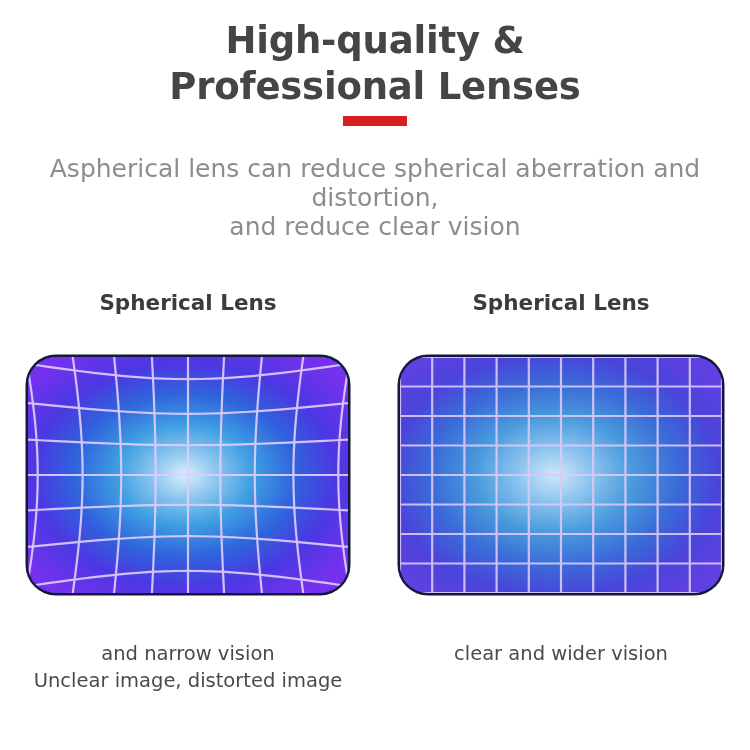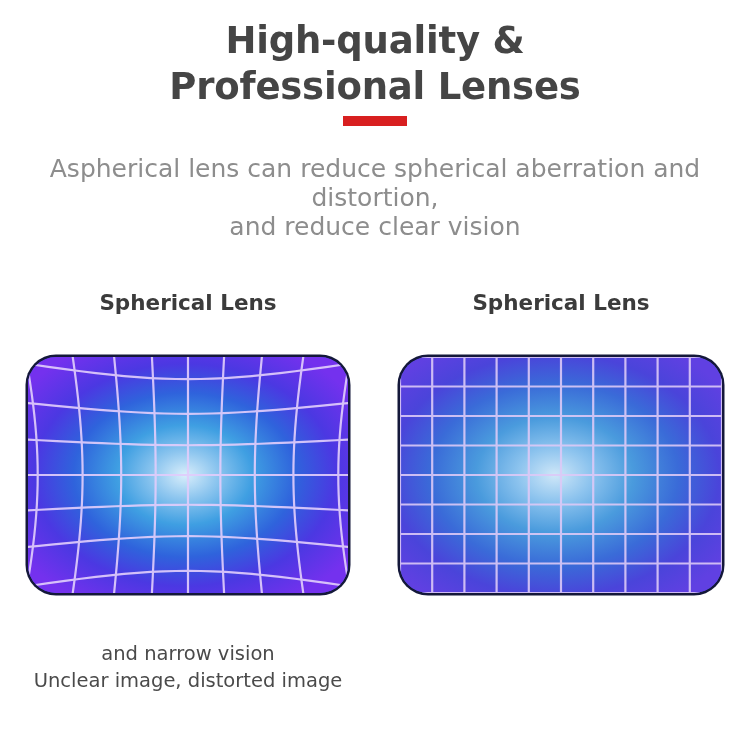--- a/index.html
+++ b/index.html
@@ -232,17 +232,18 @@
               <polyline points="0.00,118.00 11.50,118.00 23.00,118.00 34.50,118.00 46.00,118.00 57.50,118.00 69.00,118.00 80.50,118.00 92.00,118.00 103.50,118.00 115.00,118.00 126.50,118.00 138.00,118.00 149.50,118.00 161.00,118.00 172.50,118.00 184.00,118.00 195.50,118.00 207.00,118.00 218.50,118.00 230.00,118.00 241.50,118.00 253.00,118.00 264.50,118.00 276.00,118.00 287.50,118.00 299.00,118.00 310.50,118.00 322.00,118.00"></polyline>
               <polyline points="0.00,147.50 11.50,147.50 23.00,147.50 34.50,147.50 46.00,147.50 57.50,147.50 69.00,147.50 80.50,147.50 92.00,147.50 103.50,147.50 115.00,147.50 126.50,147.50 138.00,147.50 149.50,147.50 161.00,147.50 172.50,147.50 184.00,147.50 195.50,147.50 207.00,147.50 218.50,147.50 230.00,147.50 241.50,147.50 253.00,147.50 264.50,147.50 276.00,147.50 287.50,147.50 299.00,147.50 310.50,147.50 322.00,147.50"></polyline>
               <polyline points="0.00,177.00 11.50,177.00 23.00,177.00 34.50,177.00 46.00,177.00 57.50,177.00 69.00,177.00 80.50,177.00 92.00,177.00 103.50,177.00 115.00,177.00 126.50,177.00 138.00,177.00 149.50,177.00 161.00,177.00 172.50,177.00 184.00,177.00 195.50,177.00 207.00,177.00 218.50,177.00 230.00,177.00 241.50,177.00 253.00,177.00 264.50,177.00 276.00,177.00 287.50,177.00 299.00,177.00 310.50,177.00 322.00,177.00"></polyline>
               <polyline points="0.00,206.50 11.50,206.50 23.00,206.50 34.50,206.50 46.00,206.50 57.50,206.50 69.00,206.50 80.50,206.50 92.00,206.50 103.50,206.50 115.00,206.50 126.50,206.50 138.00,206.50 149.50,206.50 161.00,206.50 172.50,206.50 184.00,206.50 195.50,206.50 207.00,206.50 218.50,206.50 230.00,206.50 241.50,206.50 253.00,206.50 264.50,206.50 276.00,206.50 287.50,206.50 299.00,206.50 310.50,206.50 322.00,206.50"></polyline>
               <polyline points="0.00,236.00 11.50,236.00 23.00,236.00 34.50,236.00 46.00,236.00 57.50,236.00 69.00,236.00 80.50,236.00 92.00,236.00 103.50,236.00 115.00,236.00 126.50,236.00 138.00,236.00 149.50,236.00 161.00,236.00 172.50,236.00 184.00,236.00 195.50,236.00 207.00,236.00 218.50,236.00 230.00,236.00 241.50,236.00 253.00,236.00 264.50,236.00 276.00,236.00 287.50,236.00 299.00,236.00 310.50,236.00 322.00,236.00"></polyline>
             </g>
         </svg>
       </div>
 
       <div class="caption">
+        <span class="caption-line">clear and wider vision</span>
       </div>
     </div>
 
   </div>
 </div>
 
 </body></html>

